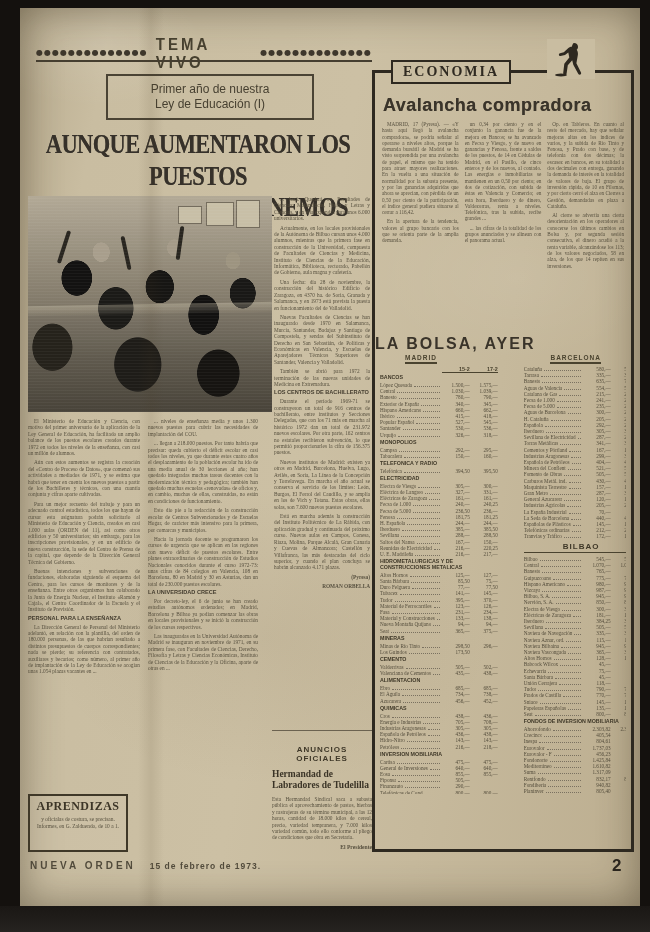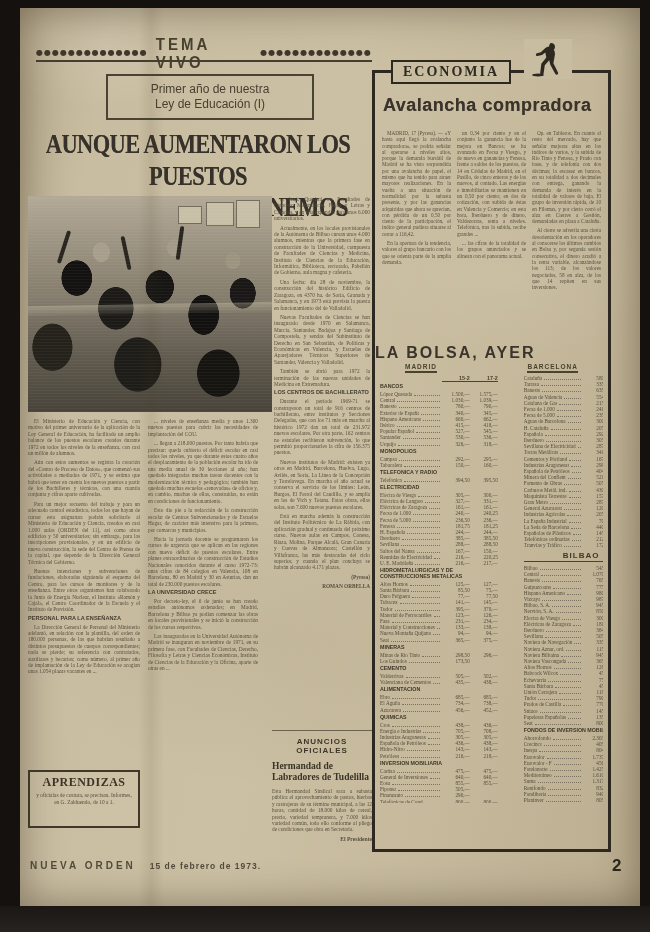--- a/index.html
+++ b/index.html
@@ -63,53 +63,53 @@
        font-size:5.3px;line-height:6.4px;filter:blur(.22px)}
   .col .para{margin:0 0 3px;text-indent:6px}
   .col .tsec{font-family:"Liberation Sans",sans-serif;font-weight:bold;font-size:5.6px;
        color:#443d2f;margin:3px 0 2px;filter:none}
   .col .sig{text-align:right;font-weight:bold;margin-top:3px}
   .colA{left:8px;top:410px;width:112px;height:368px}
   .colB{left:128px;top:410px;width:110px;height:470px}
   .colC{left:254px;top:188px;width:96px;height:528px}
 
   
-  .ad{position:absolute;left:8px;top:762px;width:112px;height:58px;border:2px solid #3f3828;
+  .ad{position:absolute;left:8px;top:786px;width:100px;height:58px;border:2px solid #3f3828;
       background:rgba(210,200,175,.25);padding:3px 4px;box-sizing:border-box}
   .ad .t{font-family:"Liberation Serif",serif;font-weight:bold;font-size:12px;
       text-align:center;color:#3c3527;letter-spacing:.5px}
   .ad .b{font-size:5.4px;line-height:6.6px;color:#57503f;margin-top:2px;text-align:center}
 
   
   .anuncios{position:absolute;left:252px;top:722px;width:100px;border-top:1px solid #6b6250;
-      padding-top:6px;color:#57503f}
+      padding-top:14px;color:#57503f}
   .anuncios .sect{font-family:"Liberation Sans",sans-serif;font-weight:bold;font-size:8px;
       letter-spacing:1px;text-align:center;color:#3e3728}
   .anuncios .head{font-family:"Liberation Serif",serif;font-weight:bold;font-size:9.5px;
       line-height:11px;text-align:left;color:#3a3326;margin:6px 0 5px}
   .anuncios .body{font-size:5.3px;line-height:6.4px;text-align:justify;filter:blur(.22px)}
   .anuncios .sig{text-align:right;font-weight:bold;font-size:5.6px;margin-top:3px}
 
   
   .footer{position:absolute;left:10px;top:852px;display:flex;gap:14px;align-items:baseline;
       color:#3d372a;opacity:.85}
   .footer .np{font-family:"Liberation Sans",sans-serif;font-weight:bold;font-size:10px;letter-spacing:3px}
   .footer .dt{font-family:"Liberation Sans",sans-serif;font-weight:bold;font-size:8.5px;letter-spacing:1px}
   .pageno{position:absolute;left:592px;top:848px;font-family:"Liberation Sans",sans-serif;
       font-weight:bold;font-size:17px;color:#2a251d}
 
   
-  .econ{position:absolute;left:352px;top:62px;width:239px;height:782px;
+  .econ{position:absolute;left:352px;top:62px;width:262px;height:782px;
       border:3px solid #2e2920;box-sizing:border-box}
   .econ-label{position:absolute;left:16px;top:-13px;background:#c9bda1;border:2px solid #2e2920;
       padding:2px 10px;font-family:"Liberation Serif",serif;font-weight:bold;font-size:14px;
       letter-spacing:2px;color:#2f2a21}
   .econ-fig{position:absolute;right:36px;top:-34px;width:48px;height:40px;
       background:#c9bda1;display:flex;align-items:flex-end;justify-content:center}
-  .avalancha{margin:22px 8px 14px;font-family:"Liberation Sans",sans-serif;font-weight:bold;
+  .avalancha{margin:22px 8px 5px;font-family:"Liberation Sans",sans-serif;font-weight:bold;
       font-size:18px;letter-spacing:.5px;color:#3a342a;text-shadow:0 0 .5px rgba(58,52,42,.6)}
   .econ-cols{display:flex;gap:6px;margin:4px 7px 0;height:208px;overflow:hidden}
   .econ-cols .c{flex:1;font-size:5.2px;line-height:6.3px;color:#57503f;text-align:justify;filter:blur(.22px)}
   .econ-cols .c .para{margin:0 0 3px;text-indent:5px}
 
   .bolsa-title{margin:6px 0 1px;font-family:"Liberation Sans",sans-serif;
       font-weight:bold;font-size:16px;letter-spacing:2px;color:#3a342a}
   .bolsa-sub{display:flex;justify-content:space-between;padding:0 30px;margin-bottom:2px}
   .bolsa-sub span{font-family:"Liberation Sans",sans-serif;font-weight:bold;font-size:6.5px;
       letter-spacing:1px;color:#4a432f;border-bottom:2px solid #4a432f;padding-bottom:1px}

